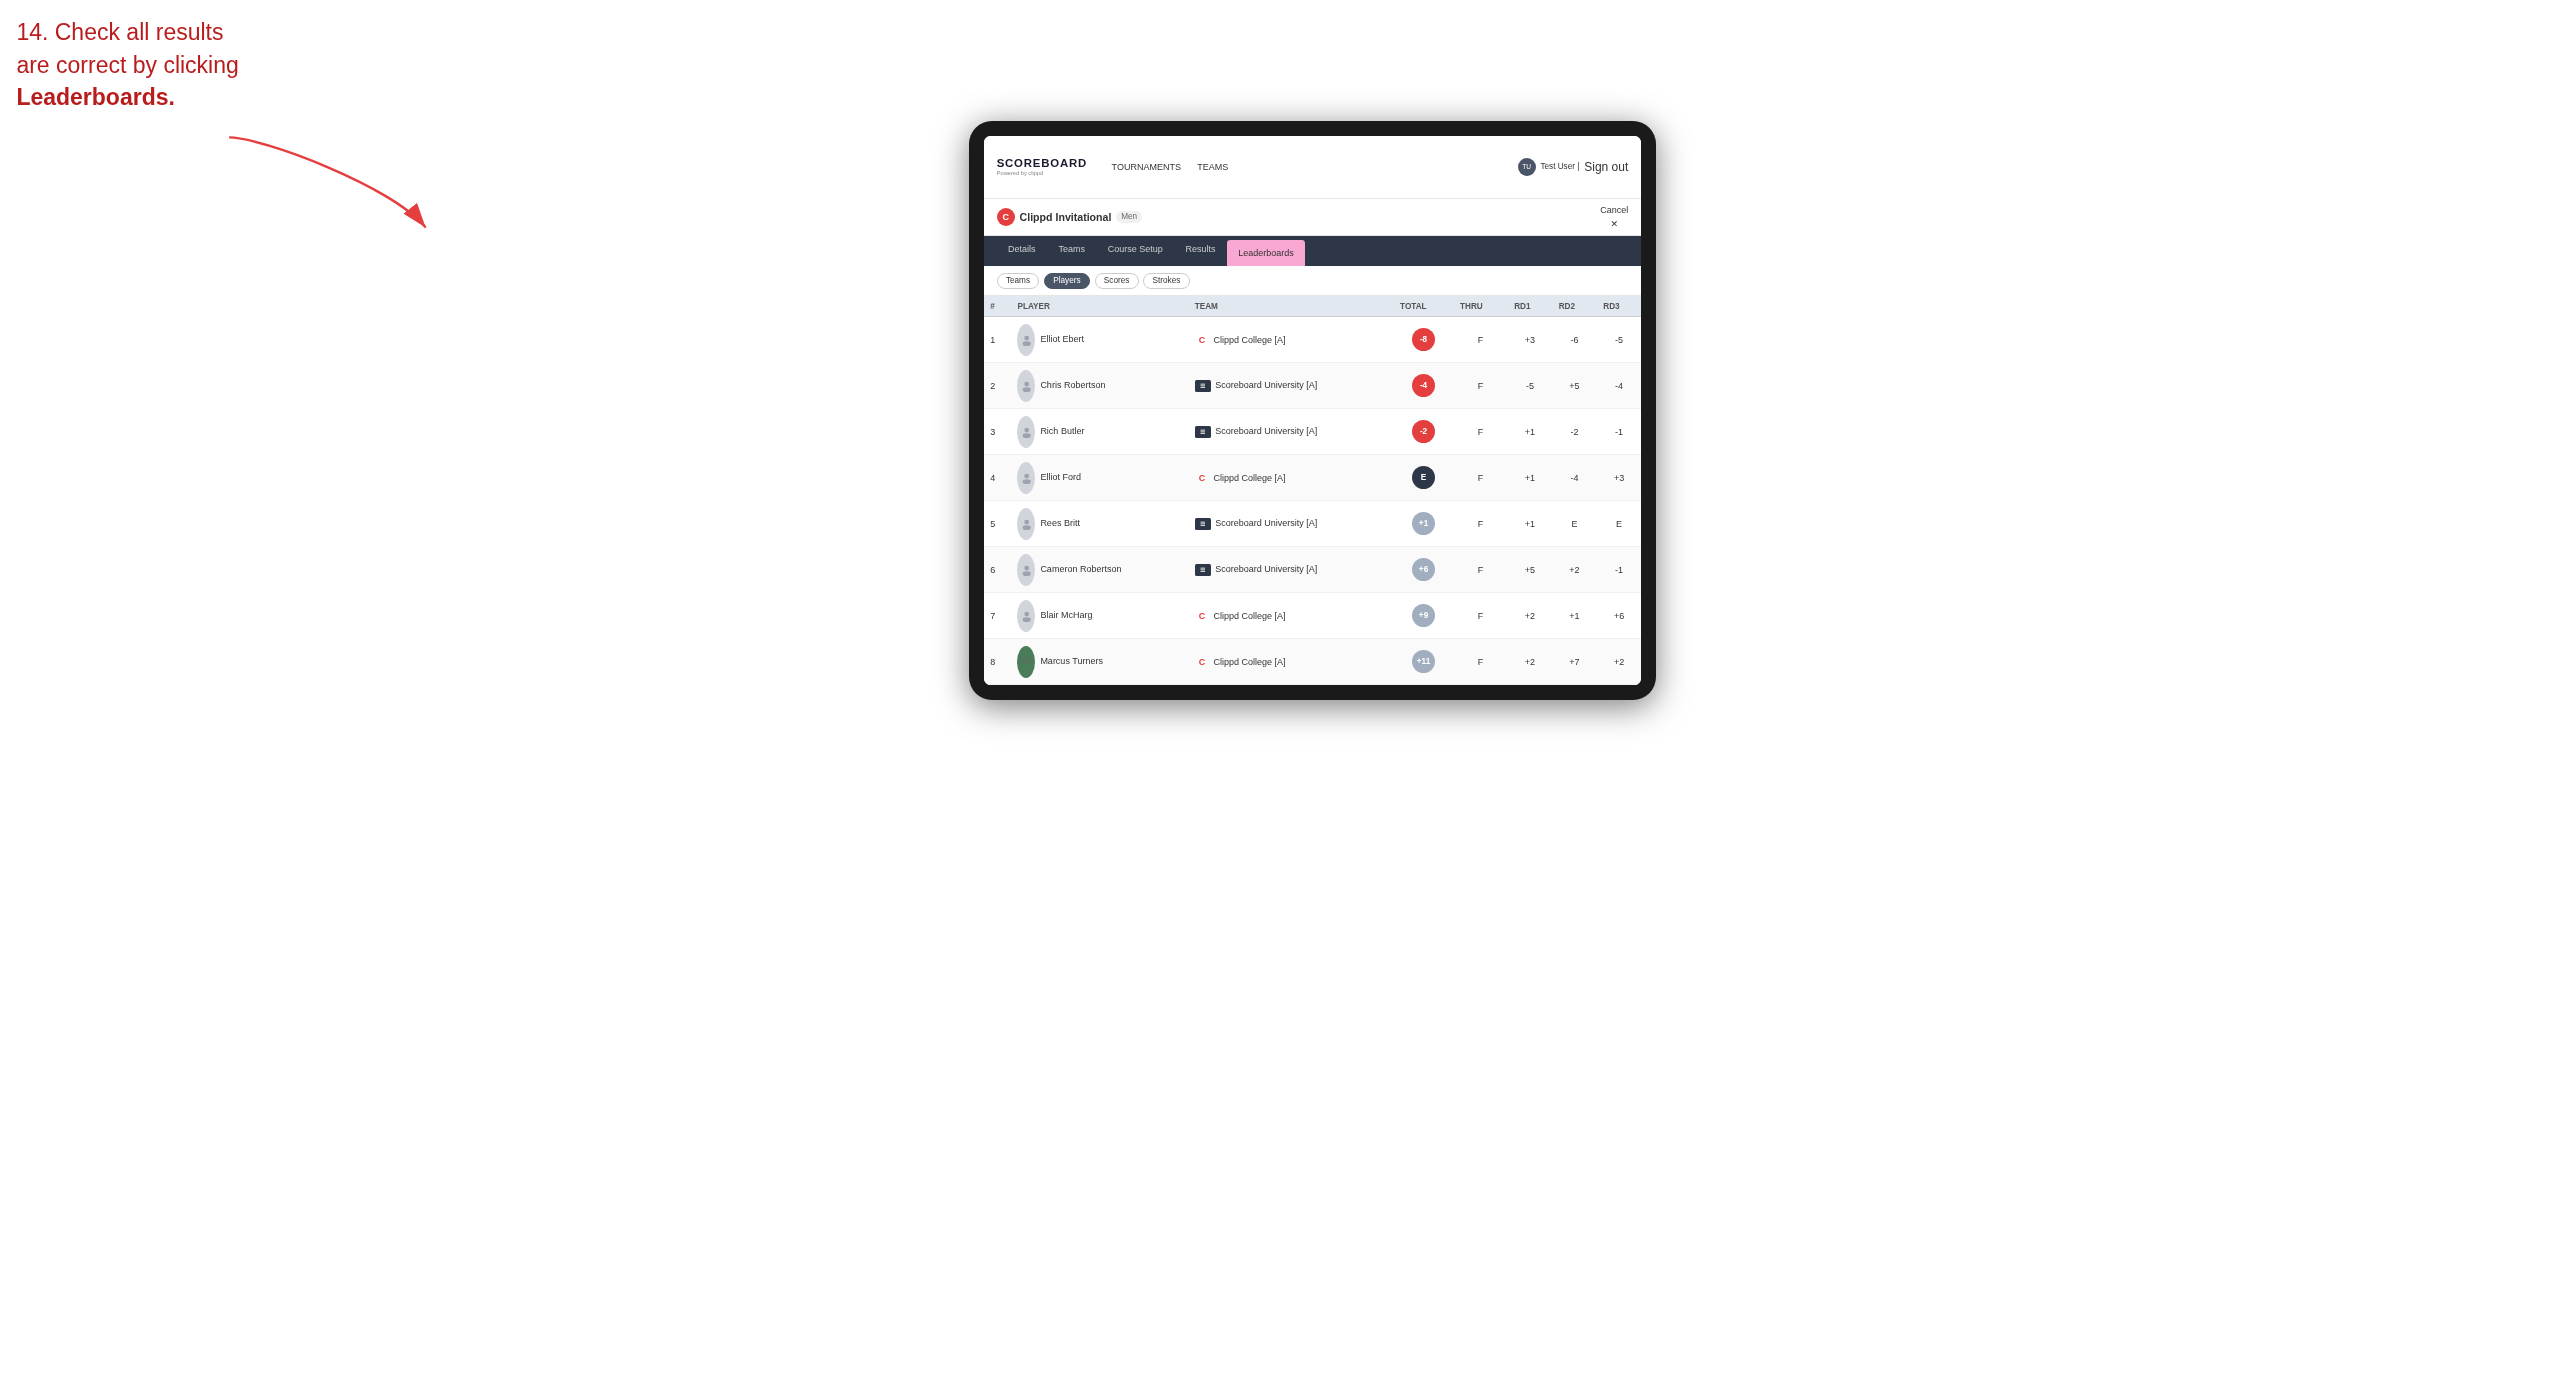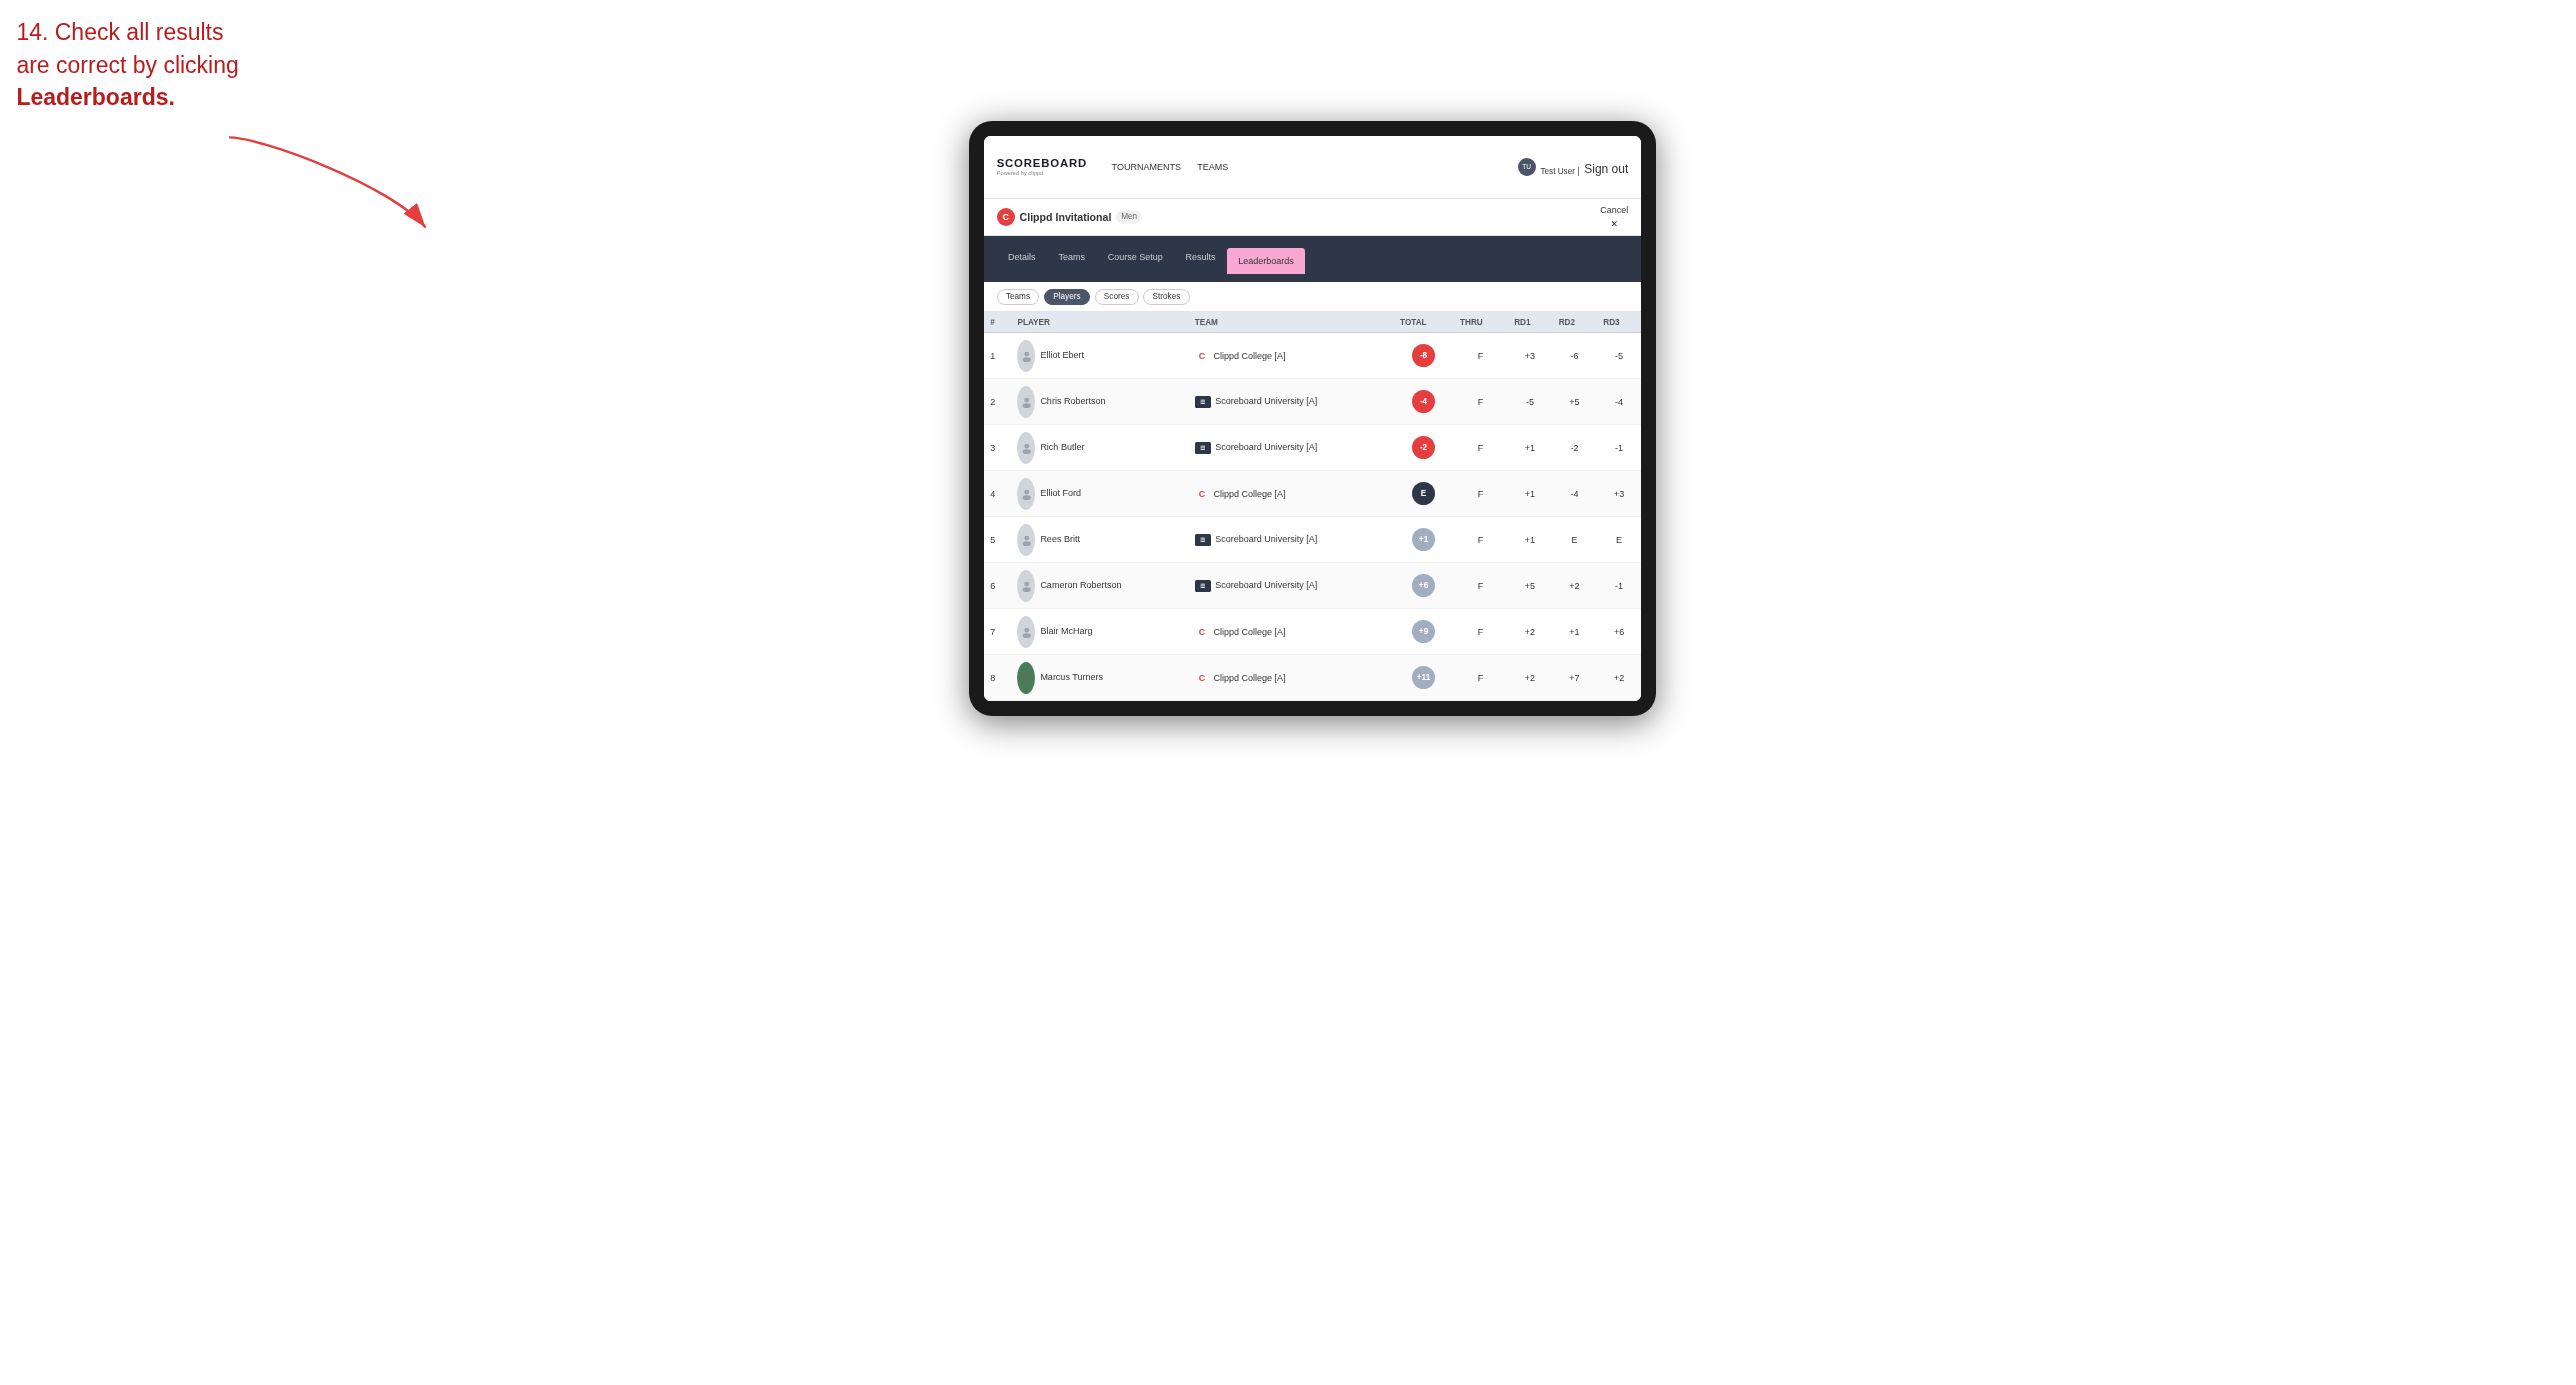--- a/index.html
+++ b/index.html
@@ -89,21 +89,21 @@
       font-weight: 500;
       padding: 3.3px 0;
     }
 
     .nav-spacer { flex: 1; }
 
     .nav-user {
       font-size: 8.2px;
       color: #333;
       display: flex;
-      align-items: flex-end;
+      align-items: center;
       gap: 4.9px;
     }
 
     .user-avatar-sm {
       width: 18px;
       height: 18px;
       background: #4a5568;
       border-radius: 50%;
       display: flex;
       align-items: center;
@@ -164,21 +164,21 @@
       display: flex;
       align-items: center;
       gap: 3.3px;
       flex-direction: column;
     }
 
     
     .tab-bar {
       background: #2d3748;
       display: flex;
-      padding: 8px 13px;
+      padding: 0 13px;
     }
 
     .tab-item {
       font-size: 9px;
       color: #ccc;
       padding: 8.2px 11.4px;
       cursor: pointer;
       border-bottom: 2.5px solid transparent;
     }
 

